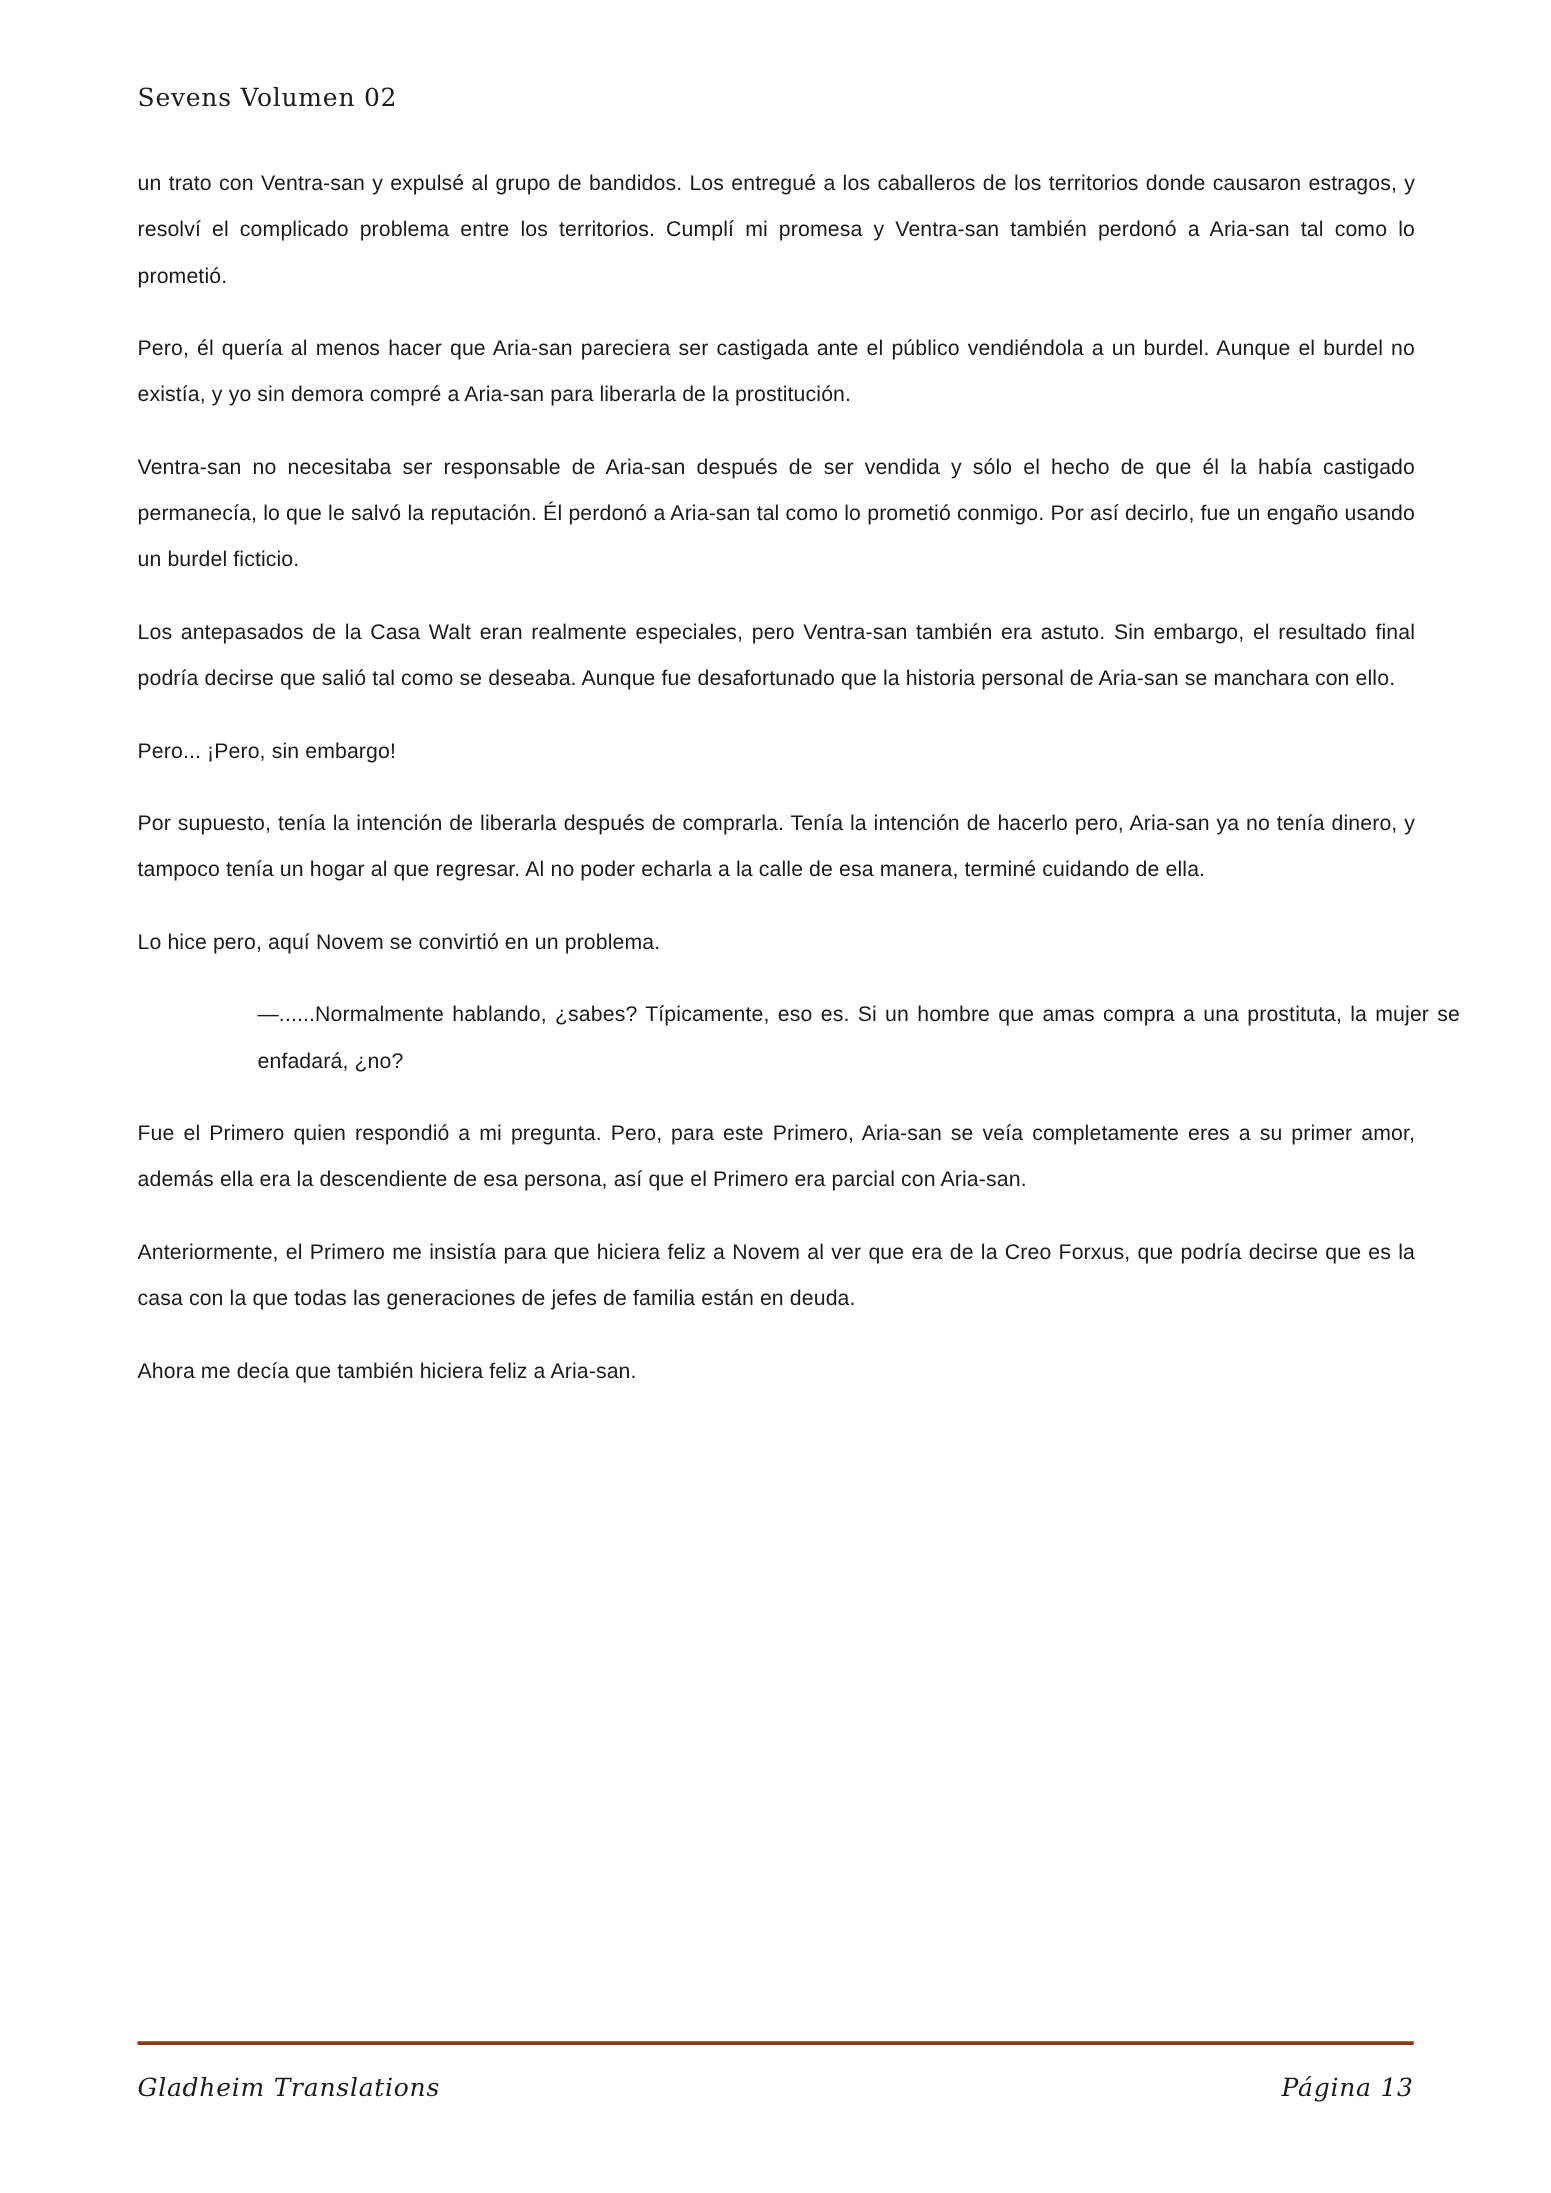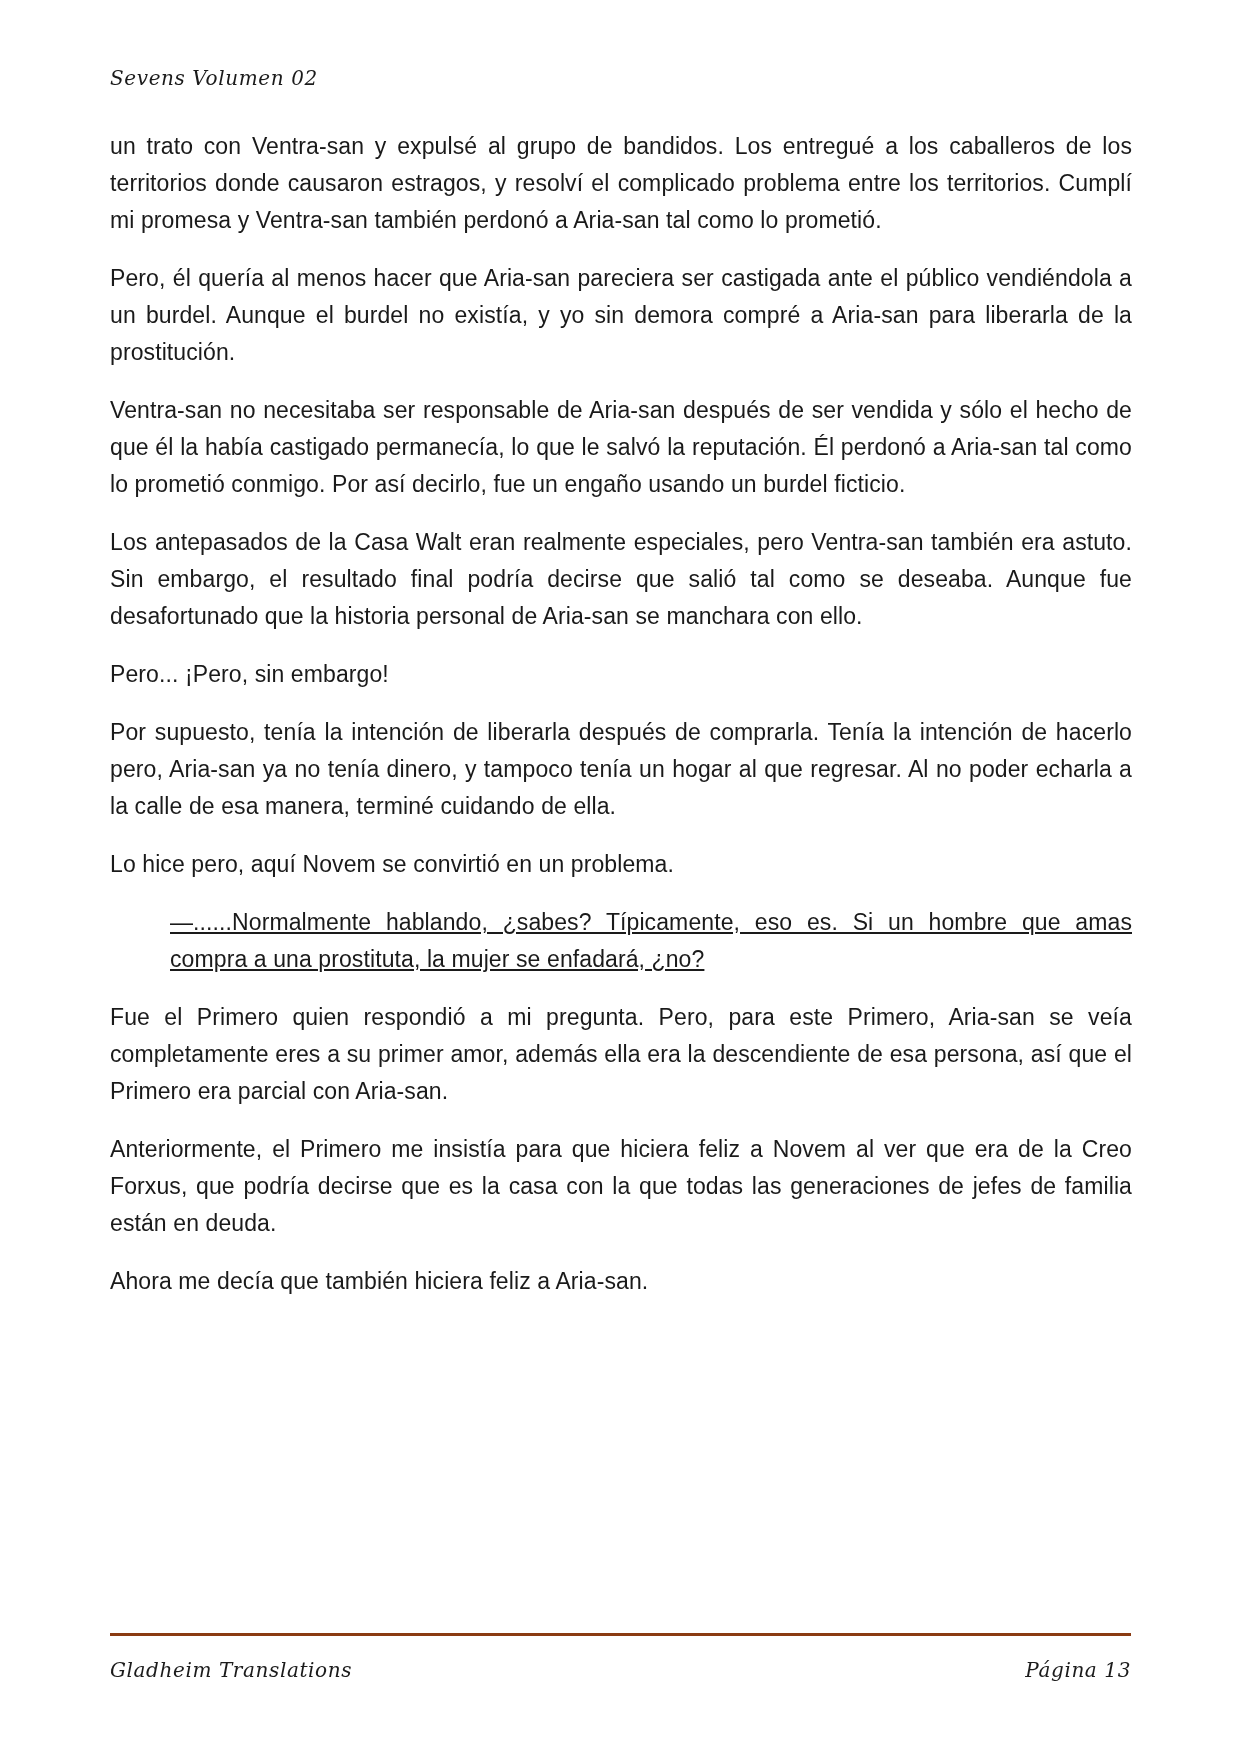--- a/index.html
+++ b/index.html
@@ -24,47 +24,45 @@
   }
   .header {
     position: absolute;
     top: 66px;
     left: 110px;
     right: 110px;
     height: 40px;
   }
   .header-title {
     font-family: "DejaVu Serif", serif;
-    font-style: italic;
     font-size: 20px;
     letter-spacing: 0.6px;
     color: #1b1b1b;
   }
   .content {
     position: absolute;
     top: 128px;
     left: 110px;
     width: 1022px;
   }
   .content p {
     margin: 0 0 21px 0;
-    font-size: 23px;
+    font-size: 17px;
     line-height: 37px;
     text-align: justify;
     text-justify: inter-word;
     color: #1a1a1a;
     letter-spacing: 0.1px;
   }
   .content p.last {
     margin-bottom: 0;
   }
   .content p.dialogue {
-    margin-left: 60px;
+    margin-left: 96px;
     width: 962px;
-    text-decoration: underline;
   }
   .footer-rule {
     position: absolute;
     left: 110px;
     right: 110px;
     bottom: 118px;
     height: 3px;
     background: #8a3b12;
   }
   .footer {

